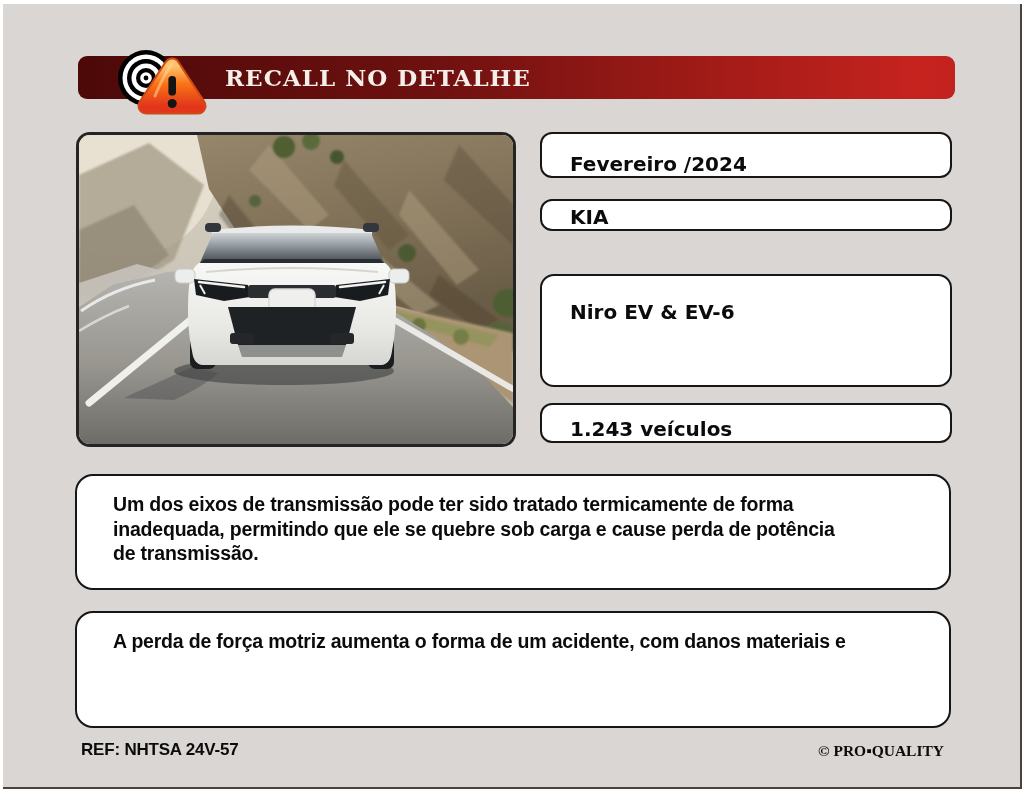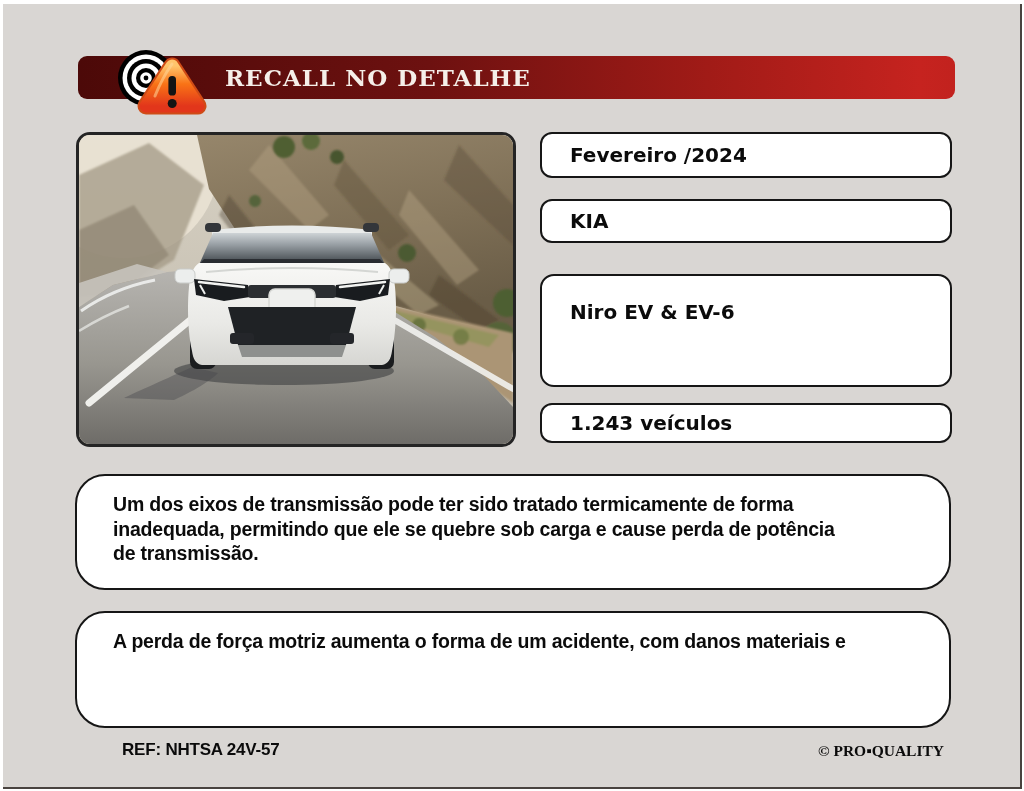--- a/index.html
+++ b/index.html
@@ -30,42 +30,42 @@
   .photo-box{
     position:absolute;left:73px;top:128px;width:440px;height:315px;
     border:3px solid #242424;border-radius:14px;overflow:hidden;
     background:#b9b2a4;box-sizing:border-box;
   }
   .photo-box svg{display:block;}
   
   .info-box{
     position:absolute;left:537px;width:412px;box-sizing:border-box;
     background:var(--box-bg,#fff);border:2px solid var(--box-border,#161616);
-    border-radius:12px;display:flex;align-items:center;padding-left:28px;
+    border-radius:12px;display:flex;align-items:flex-end;padding-left:28px;
     font-weight:700;font-size:20px;color:var(--text-color,#0b0b0b);
   }
   .info-date{top:128px;height:46px;}
-  .info-brand{top:195px;height:44px;}
+  .info-brand{top:195px;height:32px;}
   .info-models{top:262px;height:113px;border-radius:14px;align-items:flex-start;padding-top:24px;margin-top:8px;}
   .info-qty{top:399px;height:40px;}
   
   .wide-box{
     position:absolute;left:72px;width:876px;box-sizing:border-box;
     background:var(--box-bg,#fff);border:2px solid var(--box-border,#161616);
-    border-radius:30px;padding:16px 28px 6px 36px;
+    border-radius:18px;padding:16px 28px 6px 36px;
     font-family:"Liberation Sans", sans-serif;font-weight:700;font-size:19.5px;
     letter-spacing:-0.2px;line-height:24.5px;color:var(--text-color,#0b0b0b);
   }
   .wide-defect{top:470px;height:116px;}
   .wide-risk{top:607px;height:117px;}
   
   .footer-ref{
     position:absolute;left:78px;top:736px;
     font-family:"Liberation Sans", sans-serif;font-weight:700;font-size:17px;
-    letter-spacing:-0.2px;color:#0b0b0b;margin-left:41px;
+    letter-spacing:-0.2px;color:#0b0b0b;
   }
   .footer-credit{
     position:absolute;right:76px;top:738px;
     font-family:Liberation Serif, serif;font-weight:700;font-size:15.5px;
     color:#0b0b0b;
   }
 </style>
 </head>
 <body>
 

